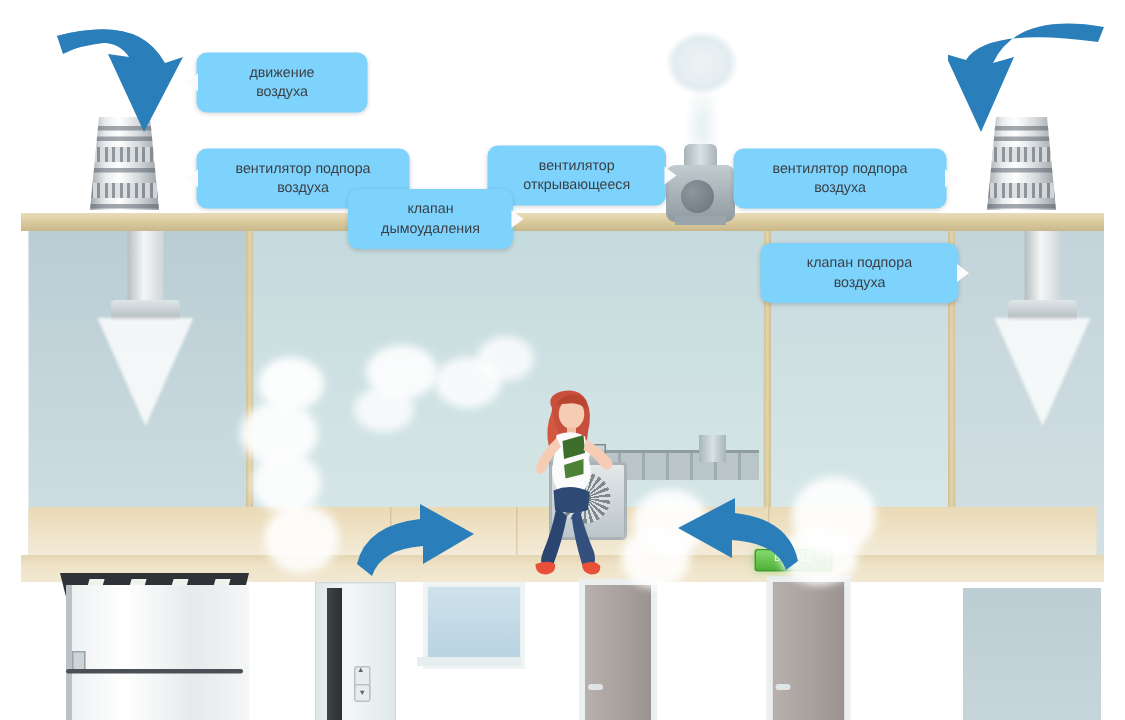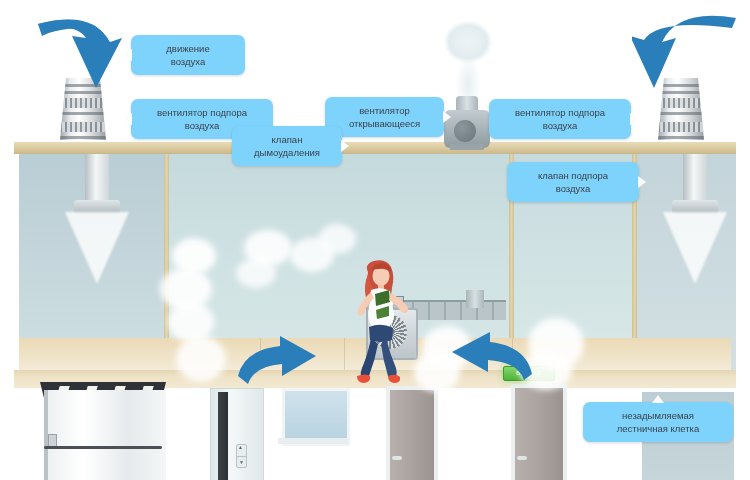--- a/index.html
+++ b/index.html
@@ -339,16 +339,14 @@
 дымоудаления</div>
 
   <div class="callout tail-right" style="left:489px;top:99px;width:120px;">вентилятор подпора
 воздуха</div>
 
   <div class="callout tail-right" style="left:507px;top:162px;width:110px;">клапан подпора
 воздуха</div>
 
 
 
-  <div class="callout tail-top" style="left:583px;top:402px;width:128px;">незадымляемая
-лестничная клетка</div>
 
 </div>
 
 </body></html>

